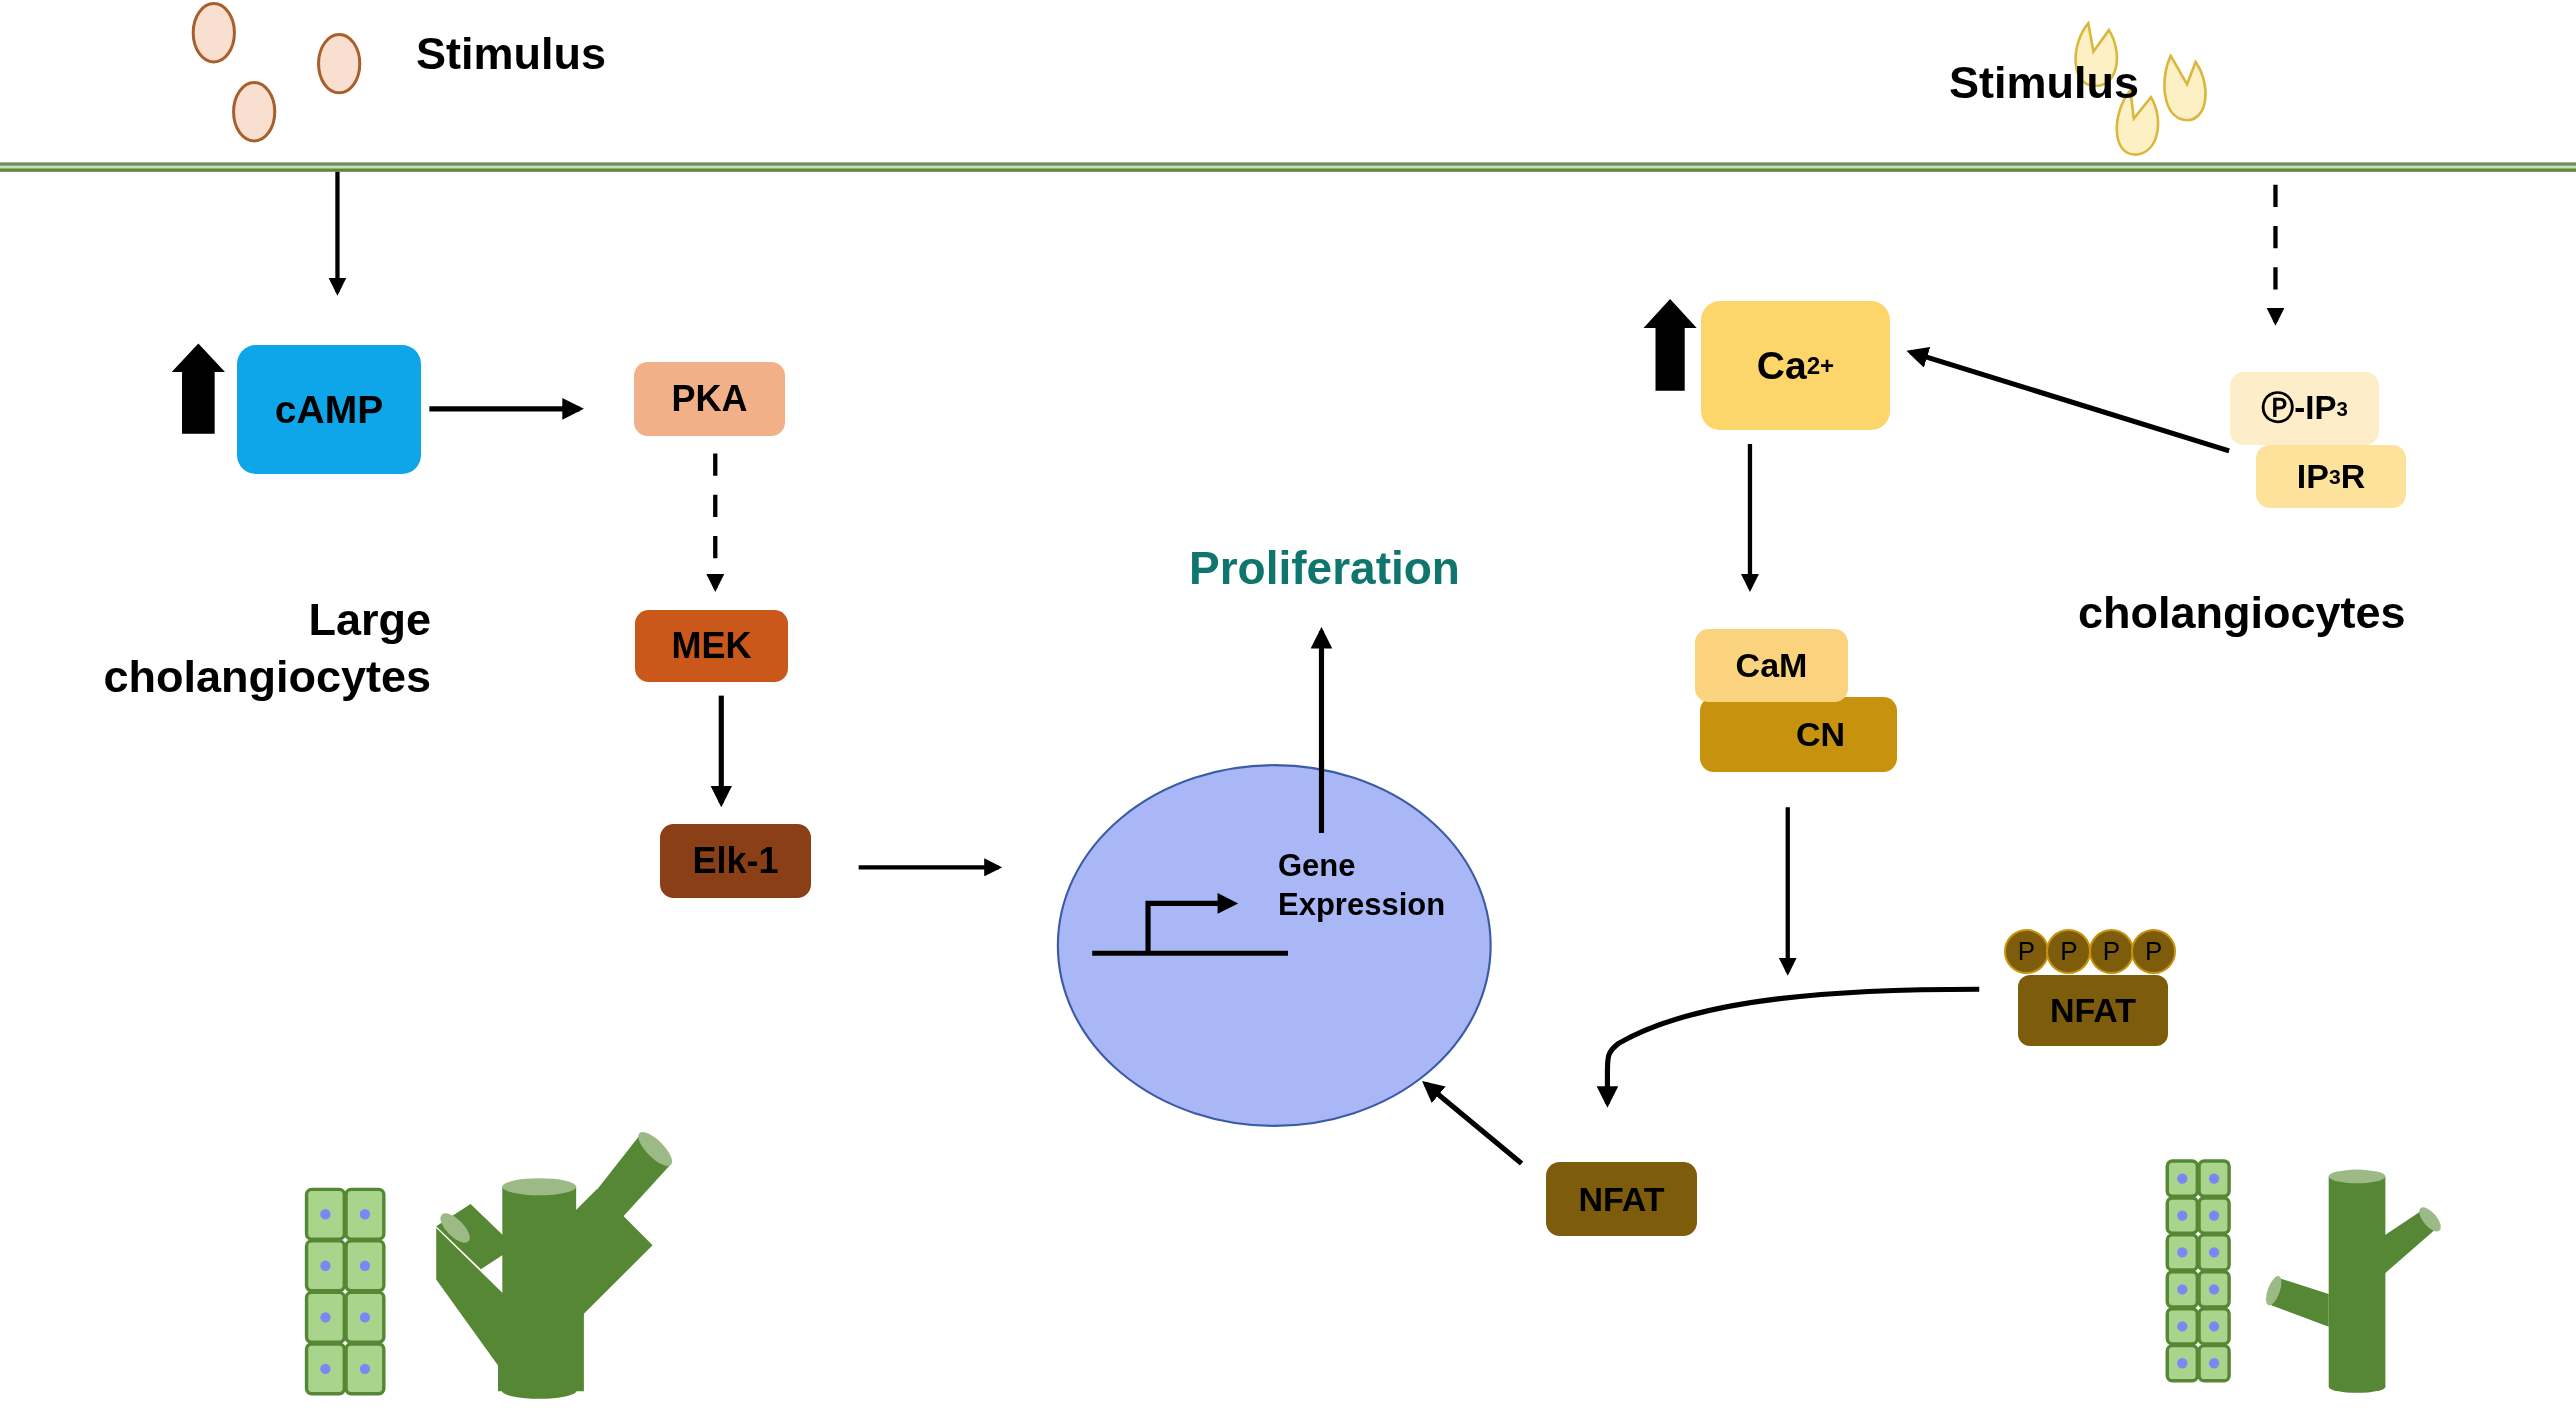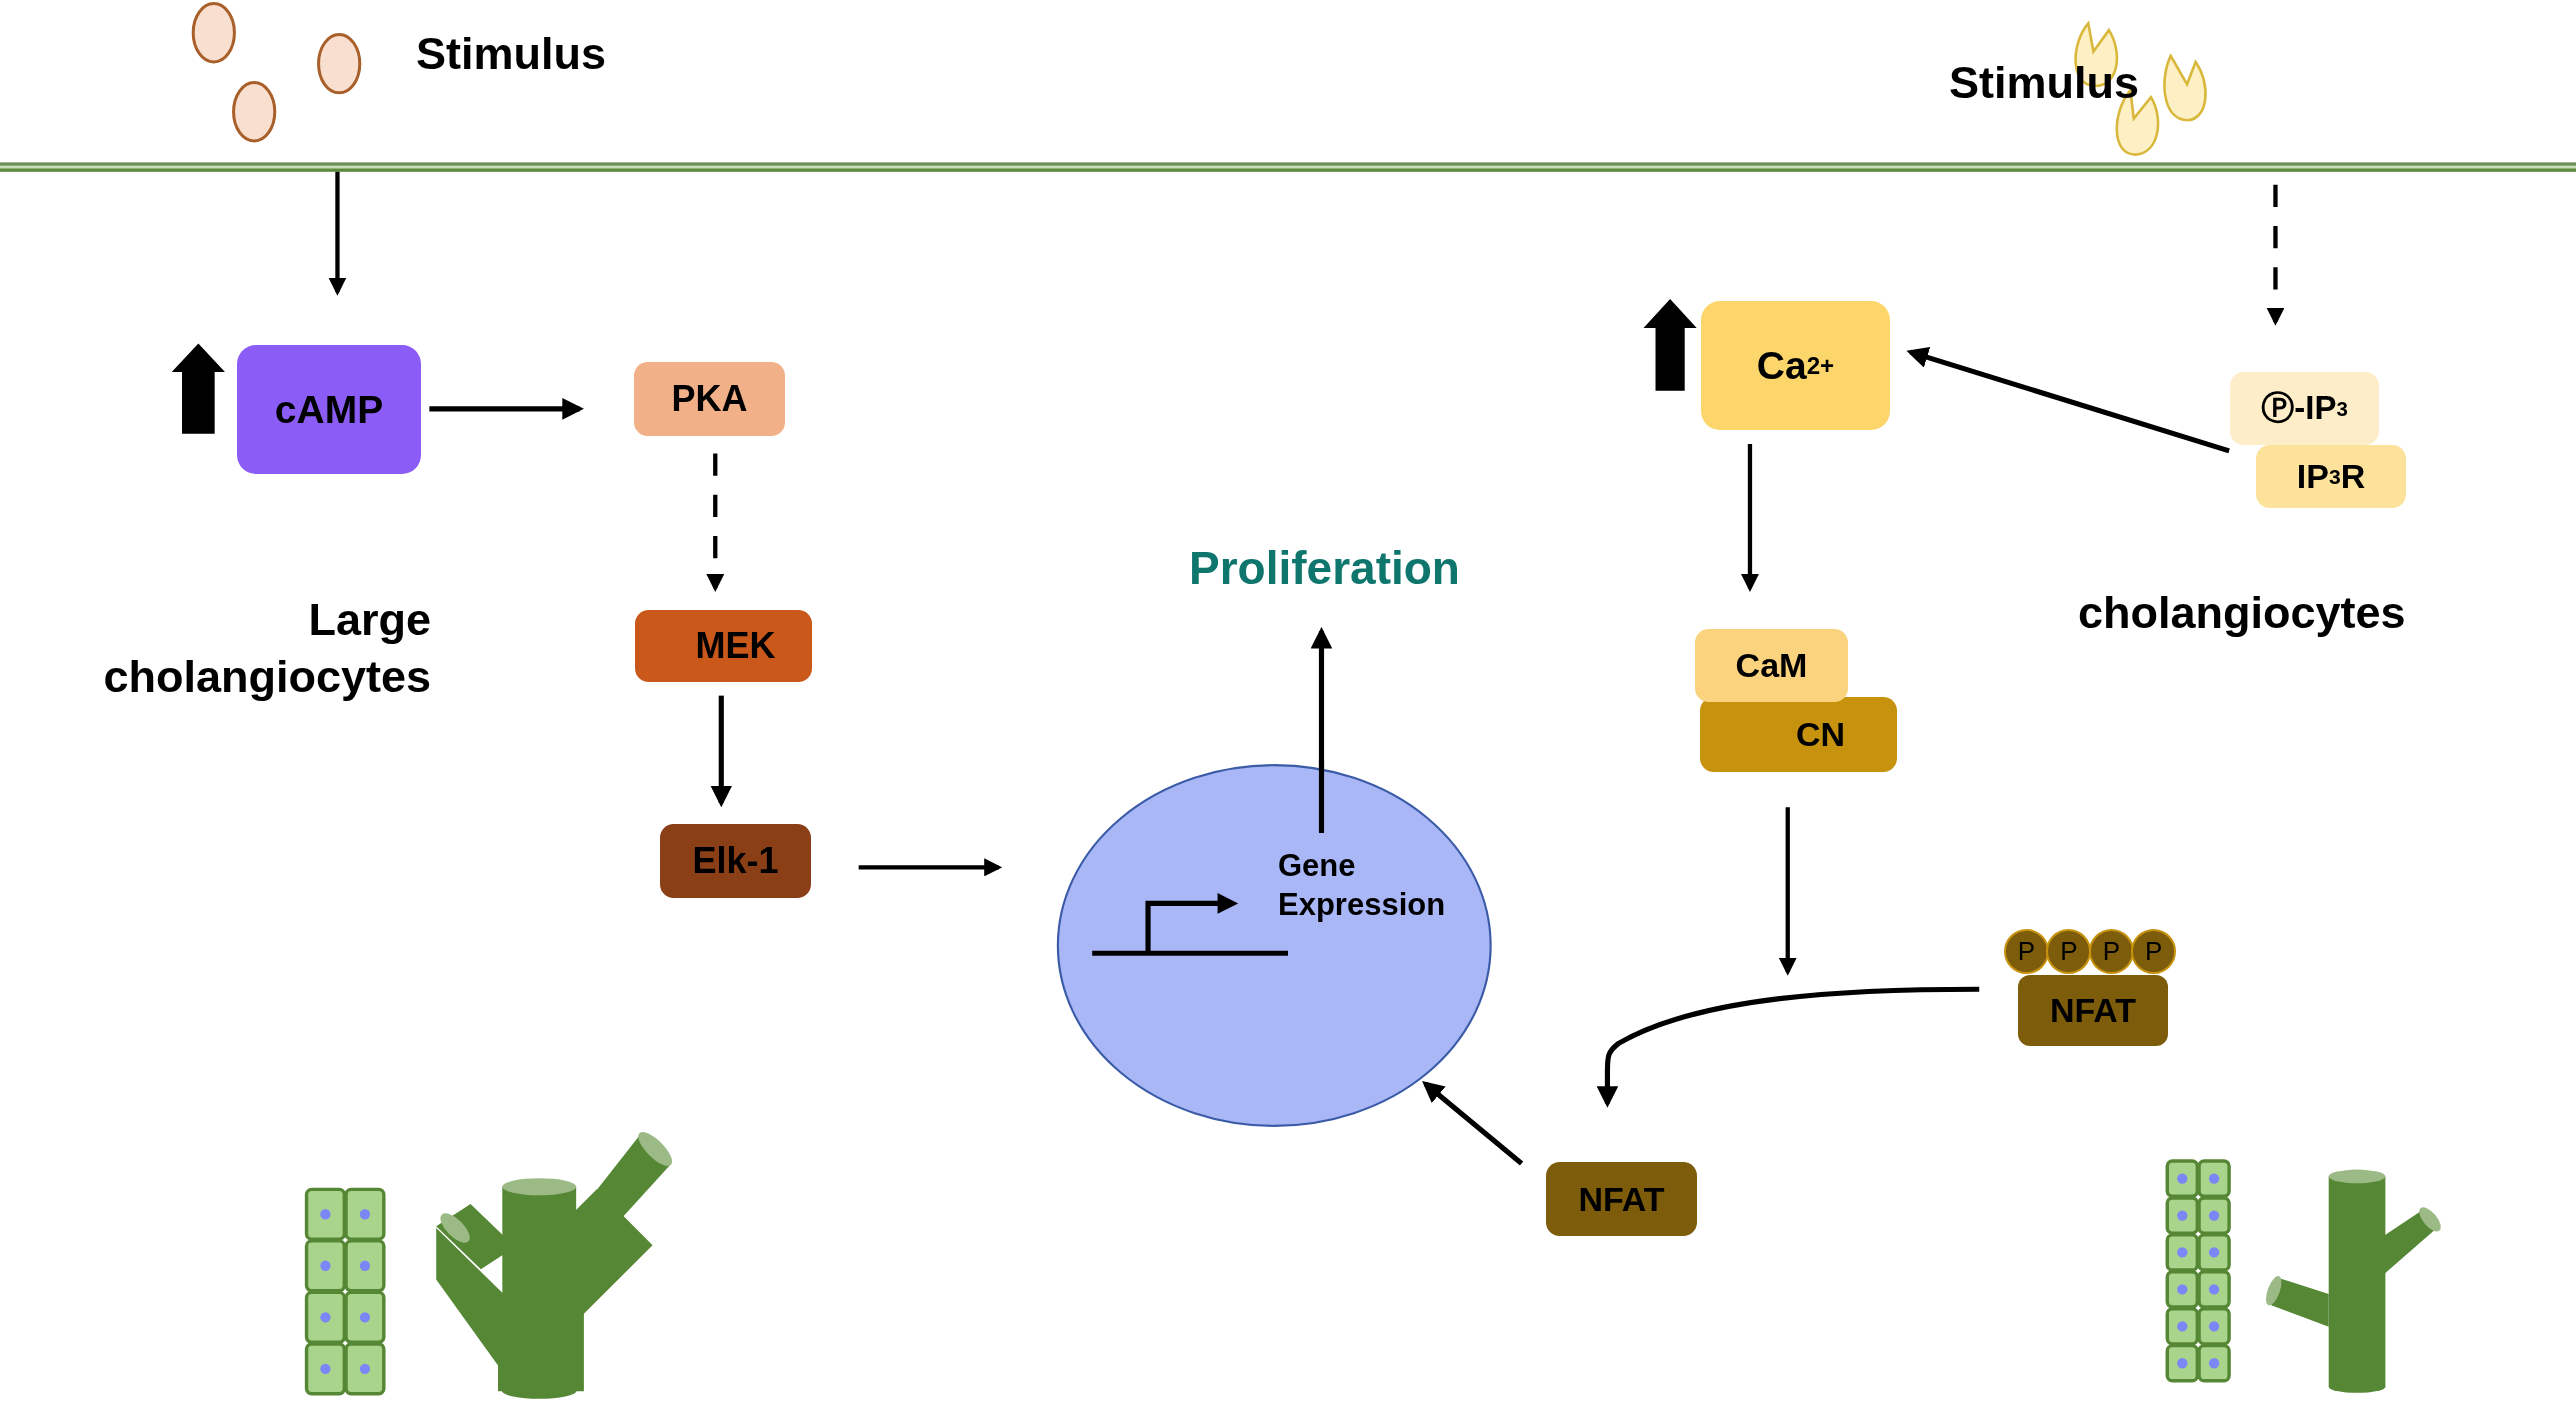--- a/index.html
+++ b/index.html
@@ -130,27 +130,27 @@
       <rect x="2524" y="1567" width="35" height="41" rx="6" fill="#a9d48c" stroke="#558735" stroke-width="4"></rect>
       <ellipse cx="2541.5" cy="1587.5" rx="6" ry="6" fill="#7c86f7"></ellipse>
       <rect x="2561" y="1567" width="35" height="41" rx="6" fill="#a9d48c" stroke="#558735" stroke-width="4"></rect>
       <ellipse cx="2578.5" cy="1587.5" rx="6" ry="6" fill="#7c86f7"></ellipse>
     </g>
 </svg>
 
 <div class="lbl" style="left:416px;top:27.5px;font-size:45px;">Stimulus</div>
 <div class="lbl" style="left:1949px;top:57px;font-size:45px;">Stimulus</div>
 
-<div class="node" style="left:237px;top:345px;width:184px;height:129px;background:#8b5cf6;font-size:39px;">
+<div class="node" style="left:237px;top:345px;width:184px;height:129px;background:#0ea5e9;font-size:39px;">
     <span>cAMP</span>
   </div>
 <div class="node" style="left:634px;top:362px;width:151px;height:74px;background:#f2b088;border-radius:13.7px;font-size:36px;">
     <span>PKA</span>
   </div>
-<div class="node" style="left:635px;top:610px;width:153px;height:72px;background:#c9581a;border-radius:13.7px;font-size:36px;padding-left:24px;">
+<div class="node" style="left:635px;top:610px;width:153px;height:72px;background:#c9581a;border-radius:13.7px;font-size:36px;">
     <span>MEK</span>
   </div>
 <div class="node" style="left:660px;top:824px;width:151px;height:74px;background:#8a3f17;border-radius:13.7px;font-size:36px;">
     <span>Elk-1</span>
   </div>
 
 <div class="lbl" style="left:77px;top:591px;width:354px;text-align:right;font-size:45px;line-height:57px;">
   <div>Large</div>
   <div>cholangiocytes</div>
 </div>

